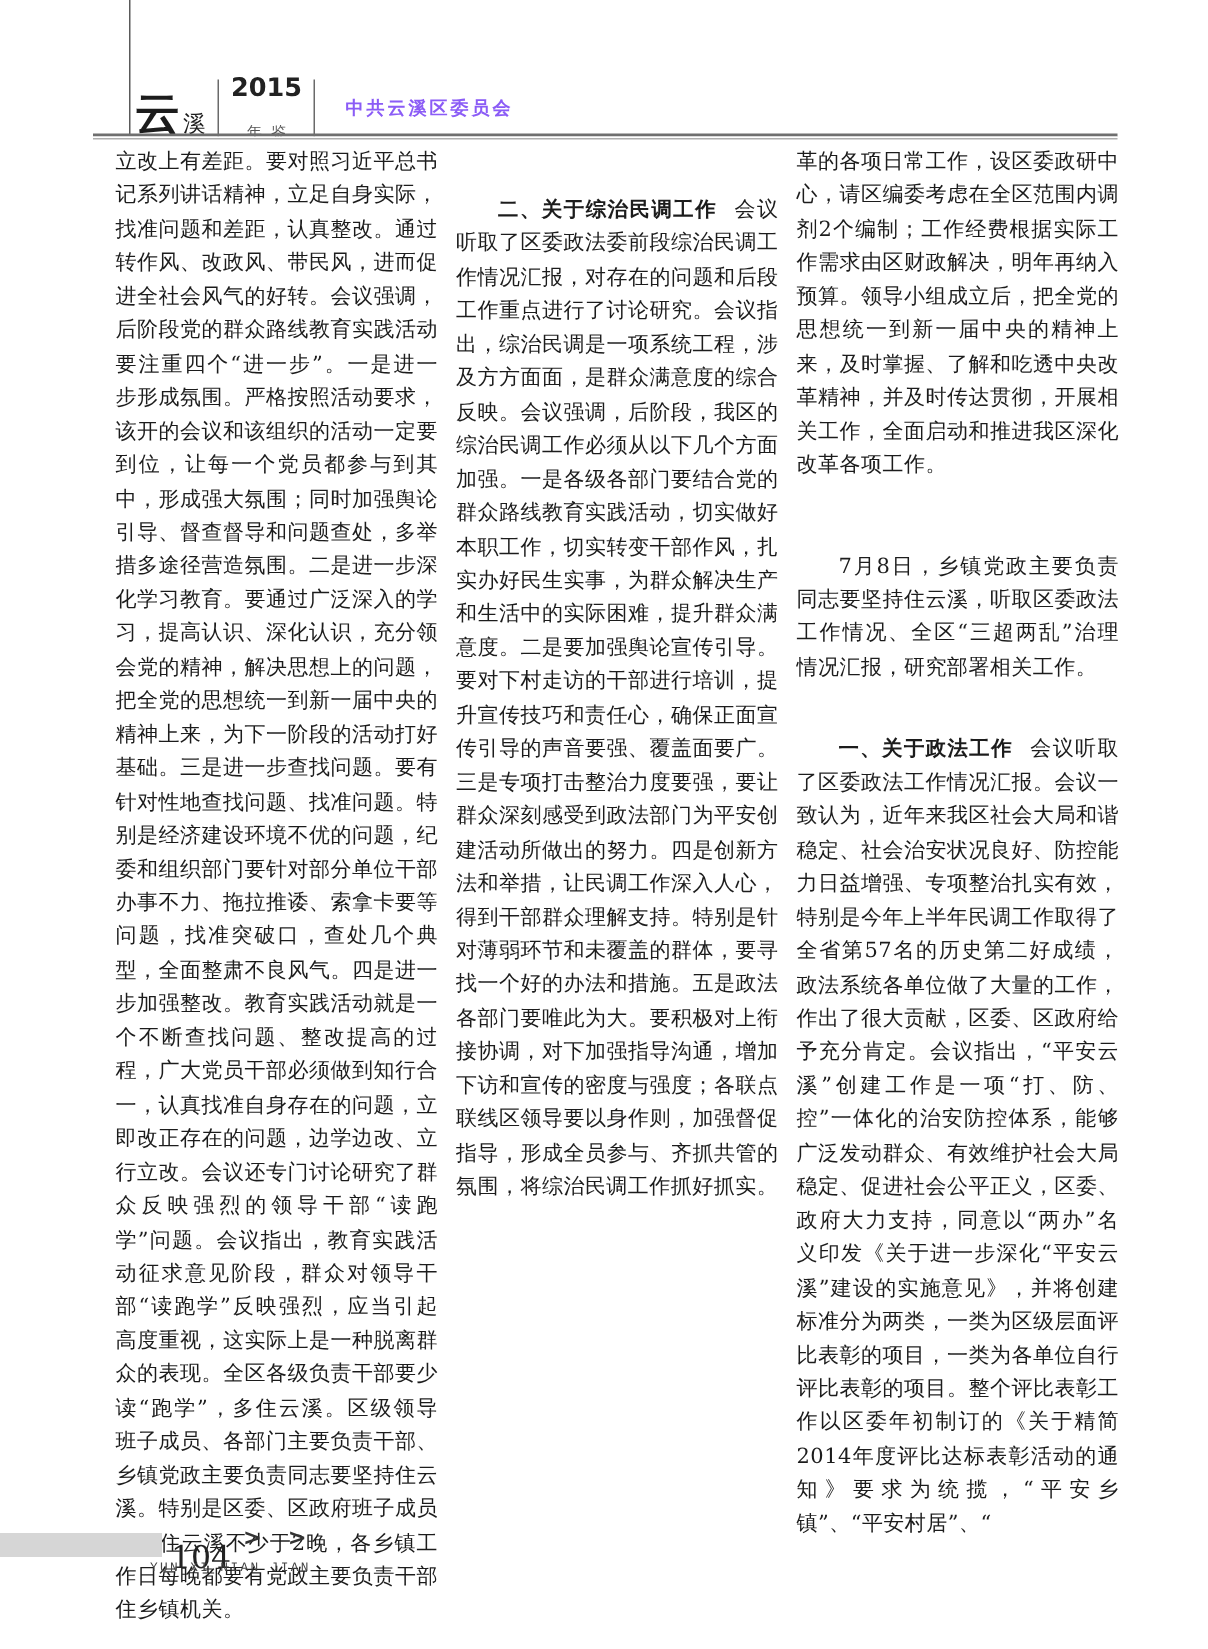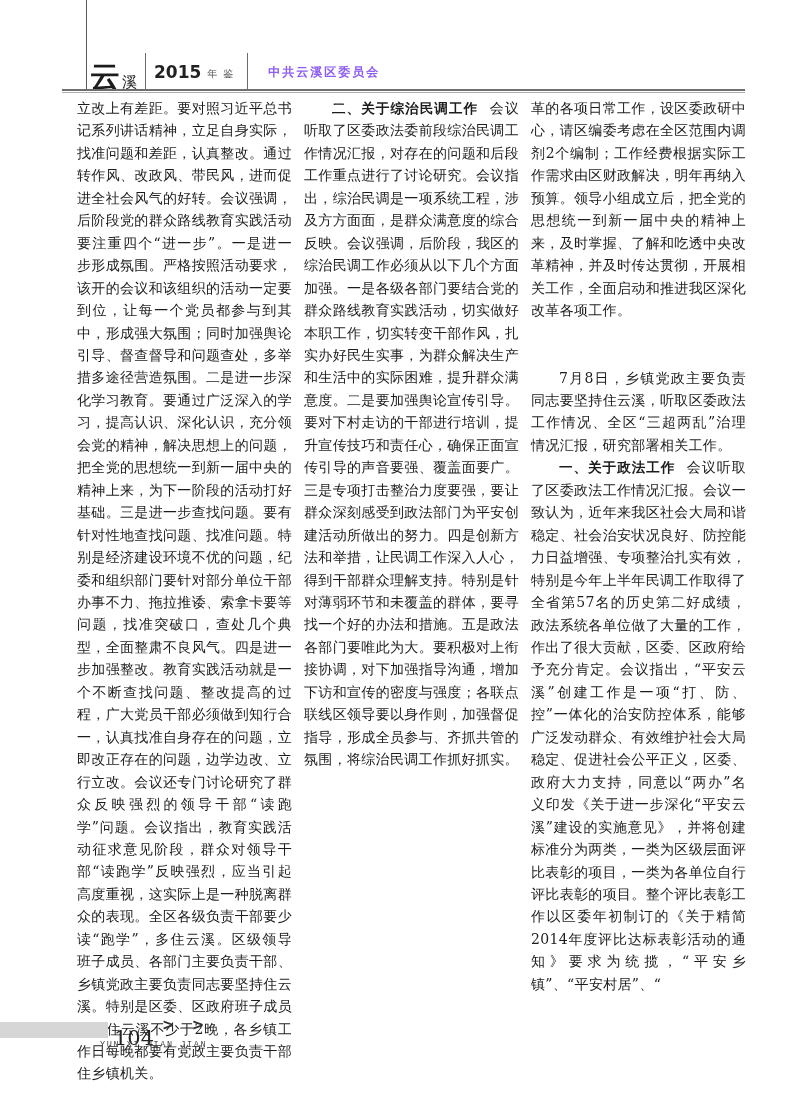--- a/index.html
+++ b/index.html
@@ -26,22 +26,22 @@
     letter-spacing:0;
   }
   .logo-small{
     font-size:15px;line-height:1;margin-left:2px;margin-bottom:2px;
   }
   .mast-sep{
     width:1px;background:#6a6a6a;height:38px;margin:0 8px;
     align-self:center;
   }
   .year-block{
-    display:flex;flex-direction:row;align-items:center;
-    justify-content:center;line-height:1.1;align-self:center;
+    display:flex;flex-direction:column;align-items:center;
+    justify-content:center;line-height:1.1;align-self:center;gap:12px;
   }
   .year-num{
     font-size:17px;font-weight:bold;
     font-family:"DejaVu Sans","Liberation Sans",sans-serif;
     color:#222;
   }
   .year-label{
     font-size:10px;color:#555;letter-spacing:6px;margin-top:2px;
     padding-left:6px;
   }
@@ -61,21 +61,21 @@
     position:absolute;left:77px;top:97px;
     display:flex;gap:12px;
   }
   .col{
     width:215px;
     font-size:14px;letter-spacing:0.32px;
     line-height:22.45px;
     text-align:justify;
   }
   .para{margin:0;}
-  .para.indent{text-indent:2em;}
+  .para.indent{text-indent:2em;margin-top:32px;}
   .para.gap{margin-top:45px;}
   .para b.lead{font-weight:bold;margin-right:0.85em;
     font-family:"DejaVu Sans","Liberation Sans",sans-serif;font-size:13.6px;}
   
   #footer{position:absolute;left:0;top:1014px;width:805px;height:50px;}
   #footer .bar{
     position:absolute;left:0;top:8px;width:108px;height:16px;
     background:#d6d6d6;
   }
   #footer .pageno{

